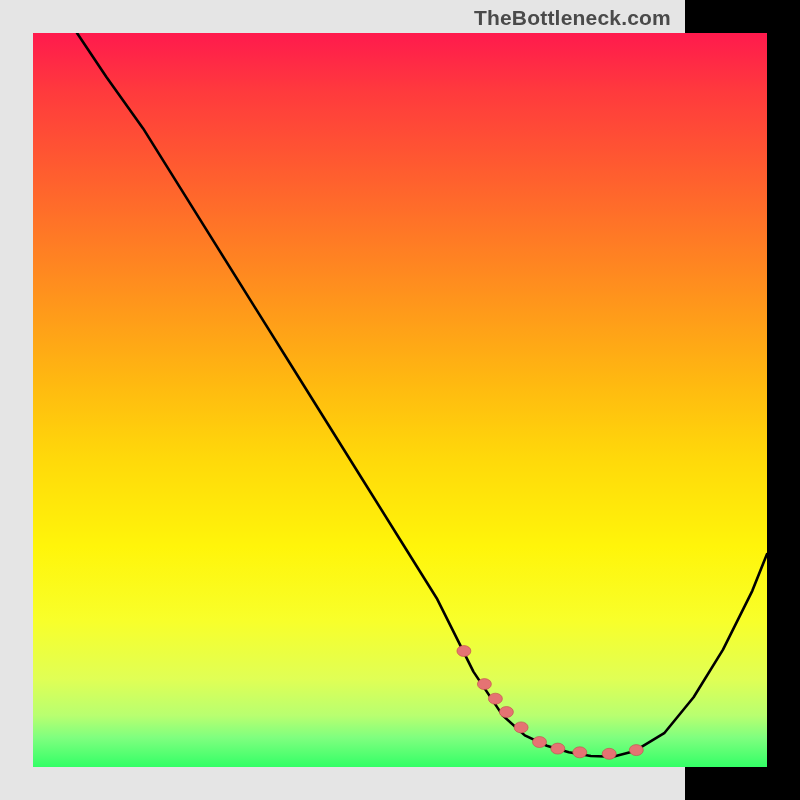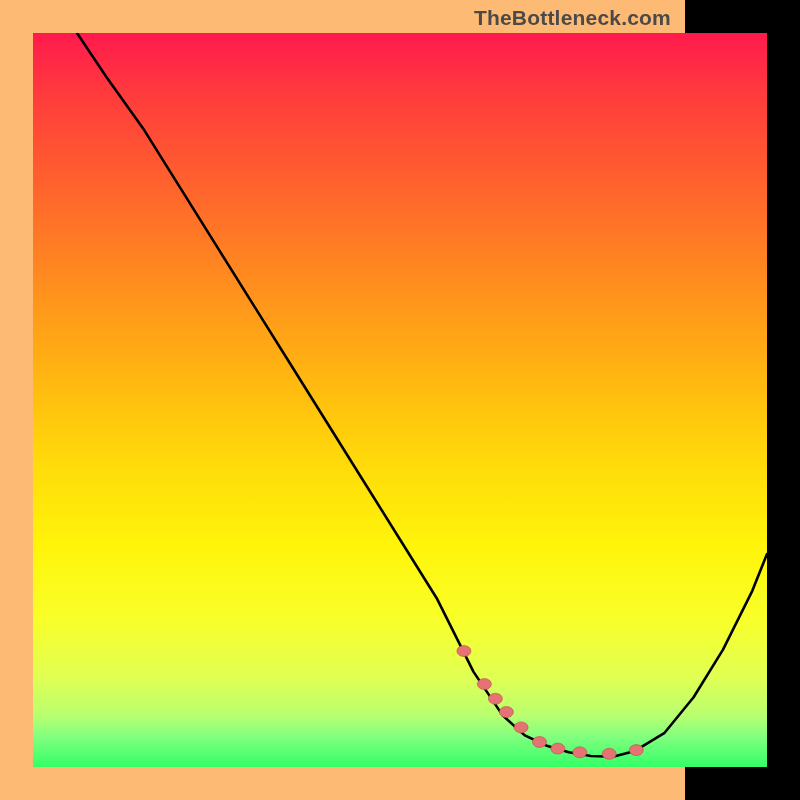--- a/index.html
+++ b/index.html
@@ -10,21 +10,21 @@
     background: #000;
     overflow: hidden;
     font-family: Arial, Helvetica, sans-serif;
   }
   .frame {
     position: absolute;
     top: 0;
     left: 0;
     width: 685px;
     height: 800px;
-    background: #fdba74;
+    background: #e5e5e5;
   }
   .plot-area {
     position: absolute;
     top: 33px;
     left: 33px;
     width: 734px;
     height: 734px;
     background: linear-gradient(to bottom,
       #ff1a4d 0%,
       #ff3a3d 8%,

